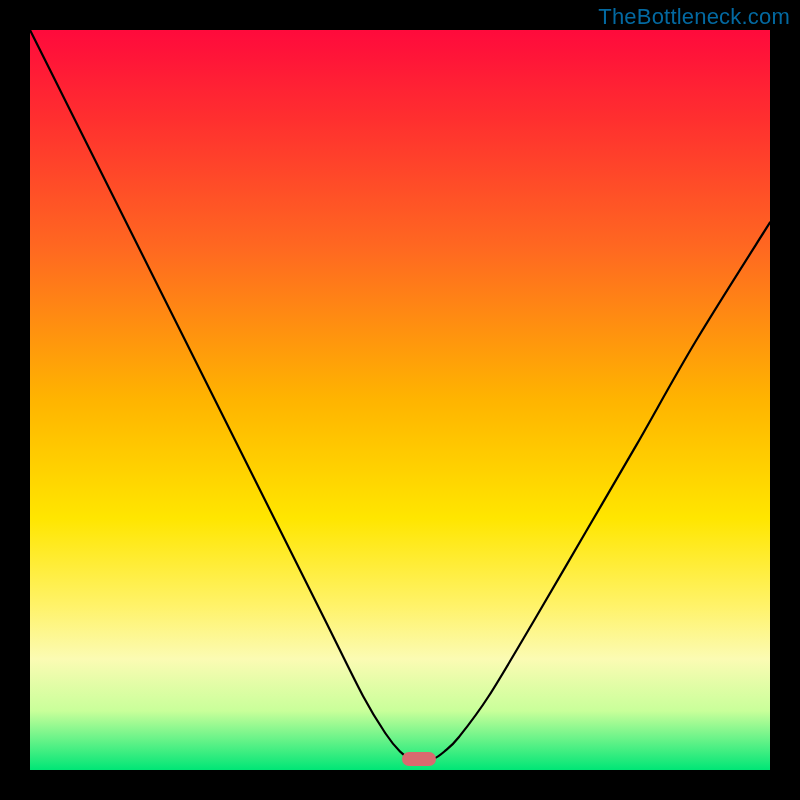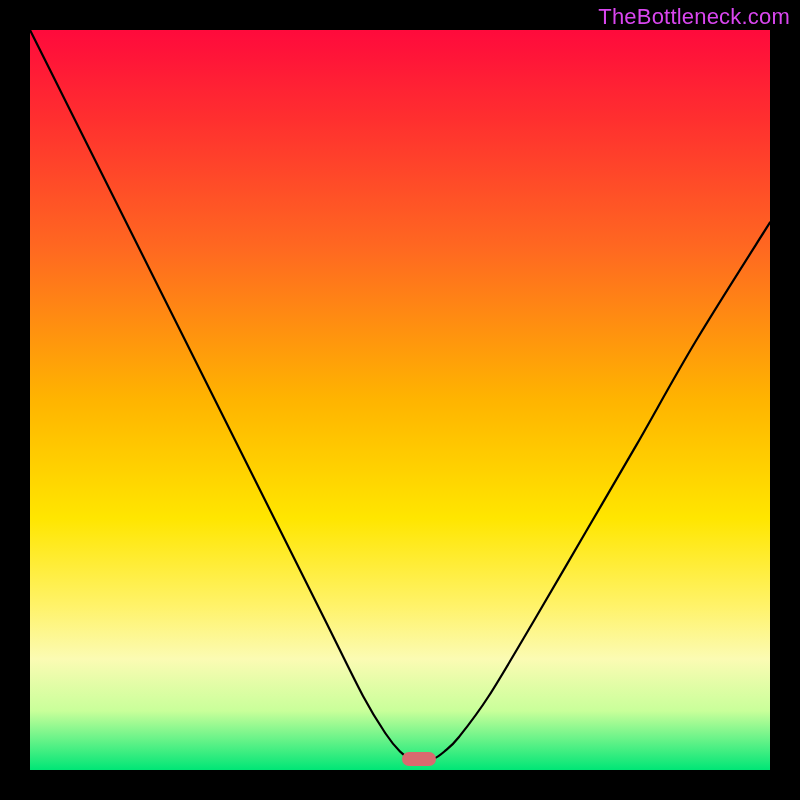--- a/index.html
+++ b/index.html
@@ -32,21 +32,21 @@
       #fff36b 78%,
       #fbfbb3 85%,
       #c9ff9a 92%,
       #00e676 100%
     );
   }
   .watermark {
     position: absolute;
     top: 4px;
     right: 10px;
-    color: #d946ef;
+    color: #0369a1;
     font-size: 22px;
     letter-spacing: 0.2px;
     font-weight: 400;
     user-select: none;
   }
   .marker {
     position: absolute;
     width: 34px;
     height: 14px;
     border-radius: 8px;

